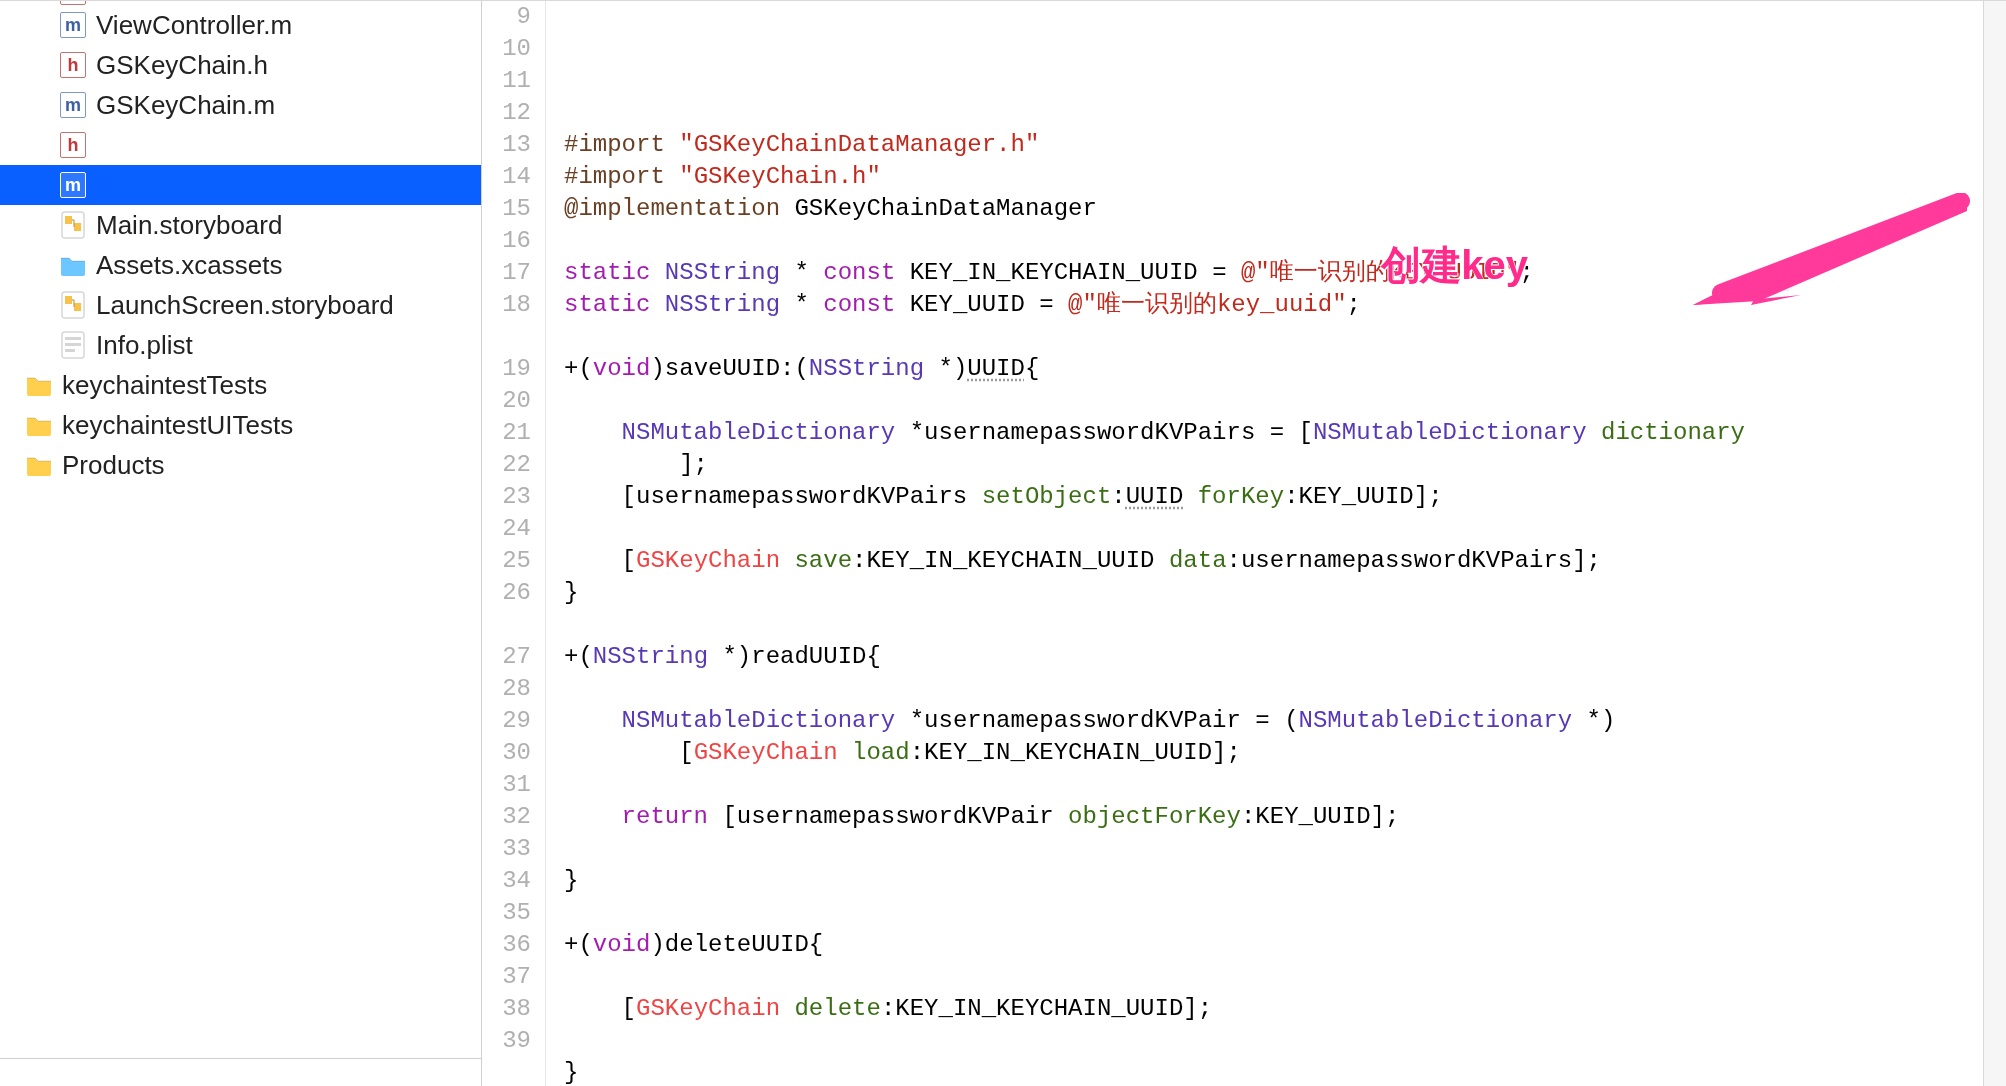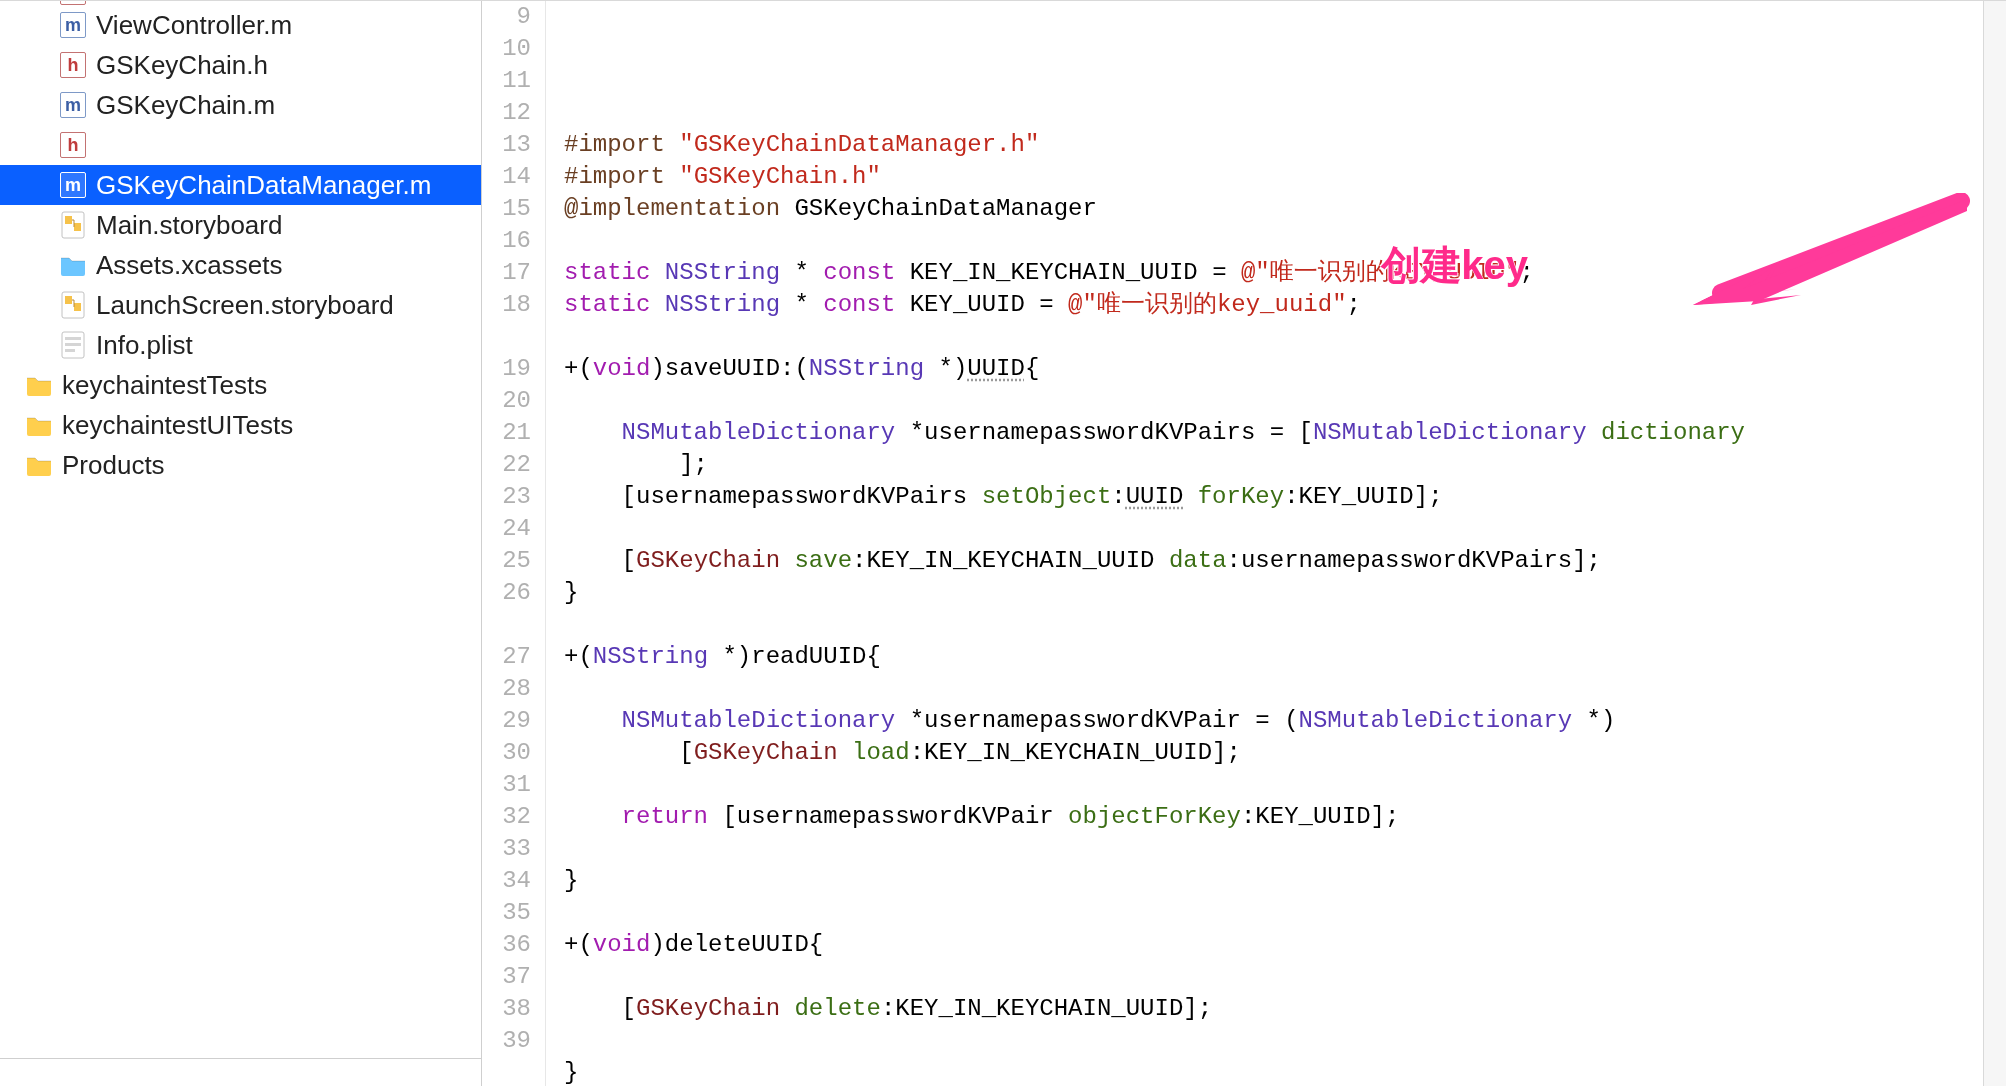--- a/index.html
+++ b/index.html
@@ -68,21 +68,21 @@
   .gutter .ln.wrapped { color: transparent; } 
   .code {
     flex:1; padding-left:18px; padding-top:0;
     font-family: Menlo, Monaco, "Courier New", monospace; font-size:24px;
     line-height:32px; white-space:pre; position:relative;
   }
   .code .row { height:32px; }
   .kw   { color:#a21caf; }   
   .pre  { color:#6a3f23; }   
   .type { color:#5838b5;text-align:right; }   
-  .type2{ color:#7f1d1d; }   
+  .type2{ color:#ef4444; }   
   .str  { color:#c1291c; }   
   .msg  { color:#3b6e14; }
   .du   { text-decoration: underline dotted #9a9a9a; text-underline-offset: 4px; } 
   
   .annot { position:absolute; pointer-events:none; }
   .annot-text { color:#ff2a8a; font-weight:700; font-size:40px;
     font-family: "PingFang SC","Hiragino Sans GB","Helvetica Neue",sans-serif;
     text-shadow: 1px 1px 0 #fff, -1px -1px 0 #fff;
   }
 </style>
@@ -112,21 +112,20 @@
           <span class="ficon fm">m</span>
           <span class="label">GSKeyChain.m</span>
         </div>
         <div class="tree-row indent-1">
           <span class="arrow"></span>
           <span class="ficon fh">h</span>
         </div>
         <div class="tree-row indent-1 selected">
           <span class="arrow"></span>
           <span class="ficon fm">m</span>
-          <span class="label">GSKeyChainDataManager.m</span>
         </div>
         <div class="tree-row indent-1">
           <span class="arrow"></span>
           <span class="ficon sb">
             <svg viewBox="0 0 24 28">
               <rect x="1" y="1" width="22" height="26" rx="2" fill="#fff" stroke="#c2c2c2"></rect>
               <rect x="4" y="5" width="7" height="8" fill="#f6c24a"></rect>
               <rect x="13" y="12" width="7" height="8" fill="#f6c24a"></rect>
               <path d="M11 9h2v7" stroke="#b8893a" fill="none"></path>
             </svg>

